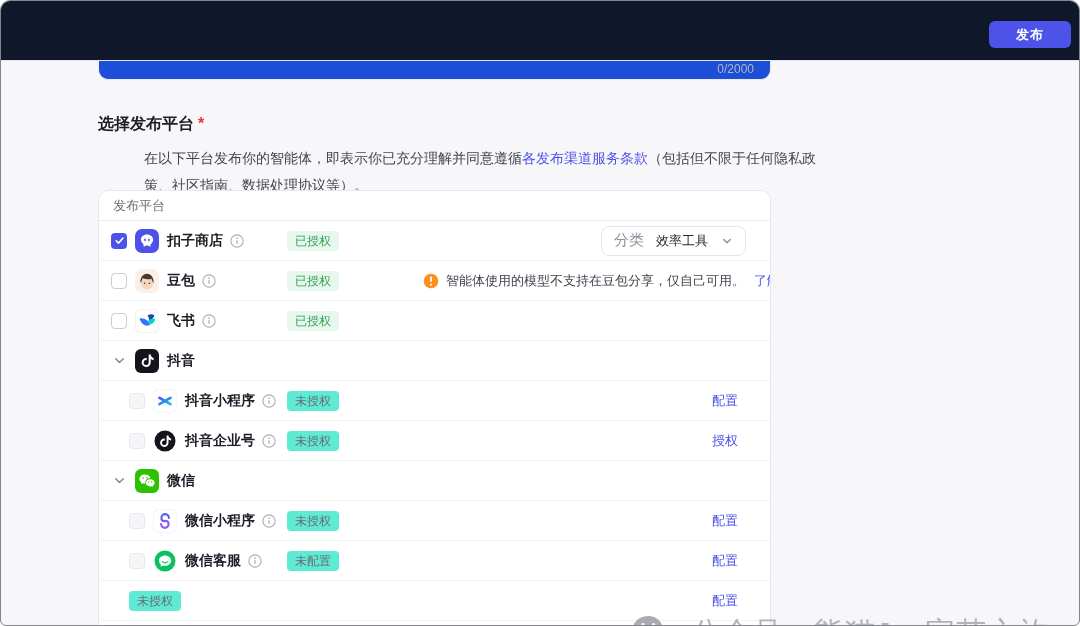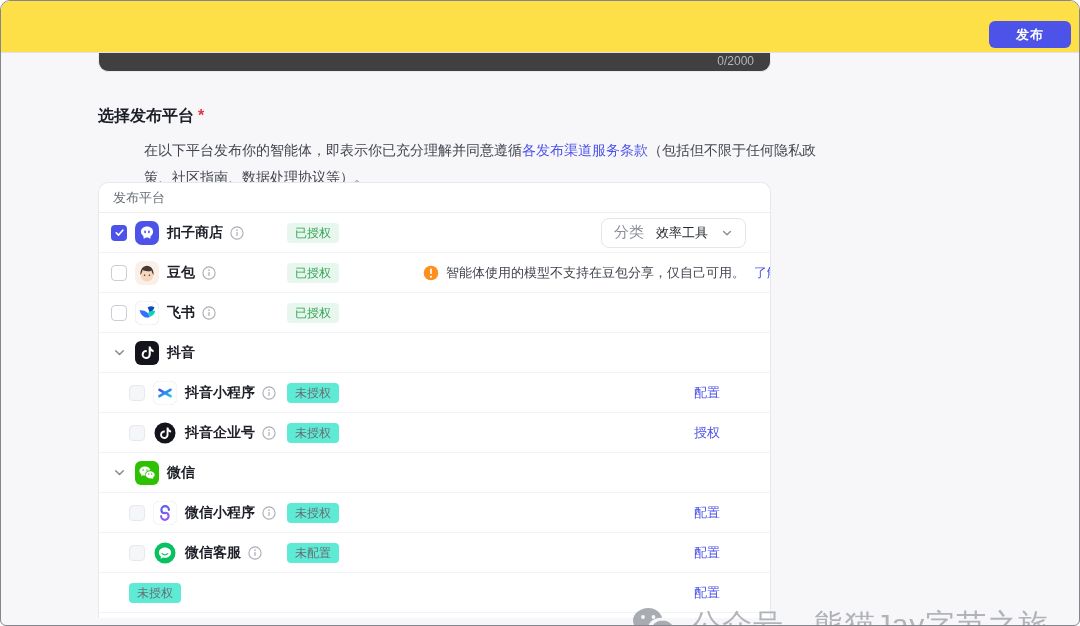--- a/index.html
+++ b/index.html
@@ -1,29 +1,29 @@
 <!DOCTYPE html>
 <html><head>
 <meta charset="utf-8">
 <style>
   * { box-sizing: border-box; margin: 0; padding: 0; }
   html,body { width:1080px; height:626px; background:#fff; font-family:"Liberation Sans","DejaVu Sans",sans-serif; }
   .window { position:absolute; inset:0; border:1px solid #85858d; border-radius:10px 10px 6px 6px; overflow:hidden; background:#F7F7FA; }
 
   
-  .topbar { position:relative; height:52px; background:#fde047; border-bottom:1px solid #E3E3EE; }
+  .topbar { position:relative; height:60px; background:#0f172a; border-bottom:1px solid #E3E3EE; }
   .publish-btn { position:absolute; right:8px; top:20px; width:82px; height:27px; background:#4D53E8; color:#fff;
     border:none; border-radius:6px; font-size:13px; font-weight:700; display:flex; align-items:center; justify-content:center;
     cursor:pointer; font-family:inherit; letter-spacing:1px; }
 
   .content { position:relative; height:563px; }
   .column { position:absolute; left:97px; top:0; width:673px; }
 
   
-  .textarea-bottom { position:relative; height:19px; background:#404040; border:1px solid #EAEBEF; border-top:none;
+  .textarea-bottom { position:relative; height:19px; background:#1d4ed8; border:1px solid #EAEBEF; border-top:none;
     border-radius:0 0 10px 10px; }
   .char-counter { position:absolute; right:16px; top:1px; font-size:12px; color:#B3B6BC; line-height:14px; }
 
   
   .section-title { position:absolute; top:53px; left:0; font-size:16px; font-weight:700; color:#1C1F27; }
   .required { color:#E5353E; font-weight:700; margin-left:4px; }
   .section-desc { position:absolute; top:84px; left:0; width:100%; font-size:14px; line-height:27px; color:#42464E;margin-left:46px; }
   .terms-link { color:#4D53E8; cursor:pointer; text-decoration:none; }
 
   
@@ -55,21 +55,21 @@
     display:flex; align-items:center; padding:0 12px; cursor:pointer; }
   .dd-prefix { font-size:15px; color:#8A8F99; }
   .dd-value { font-size:13px; color:#25282E; margin-left:12px; }
   .dd-chev { margin-left:auto; display:flex; }
 
   .warning { display:flex; align-items:center; margin-left:84px; white-space:nowrap; }
   .warn-icon { width:16px; height:16px; margin-right:7px; flex-shrink:0; }
   .warn-text { font-size:13px; color:#41454D; }
   .warn-link { font-size:13px; color:#4D53E8; margin-left:9px; cursor:pointer; }
 
-  .action-link { margin-left:auto; margin-right:26px; font-size:13px; font-weight:500; color:#4D53E8; cursor:pointer; }
+  .action-link { margin-left:auto; margin-right:8px; font-size:13px; font-weight:500; color:#4D53E8; cursor:pointer; }
 
   
   .watermark { position:absolute; left:630px; top:552px; display:flex; align-items:center; z-index:20; opacity:.88; pointer-events:none; }
   .wm-icon { width:46px; height:40px; margin-right:14px; }
   .wm-text { font-size:30px; color:#A7AAB0; letter-spacing:1px; white-space:nowrap; }
 </style>
 </head>
 <body>
 
 <div class="window">

